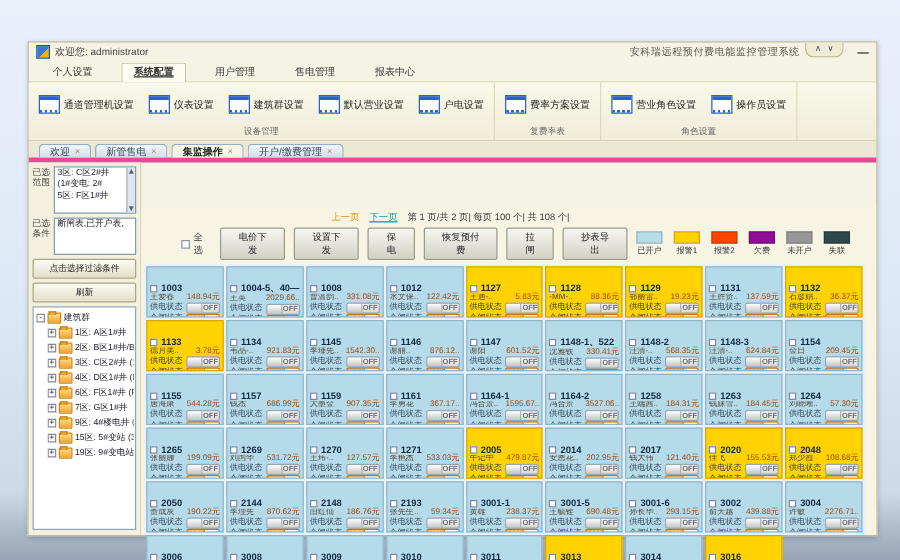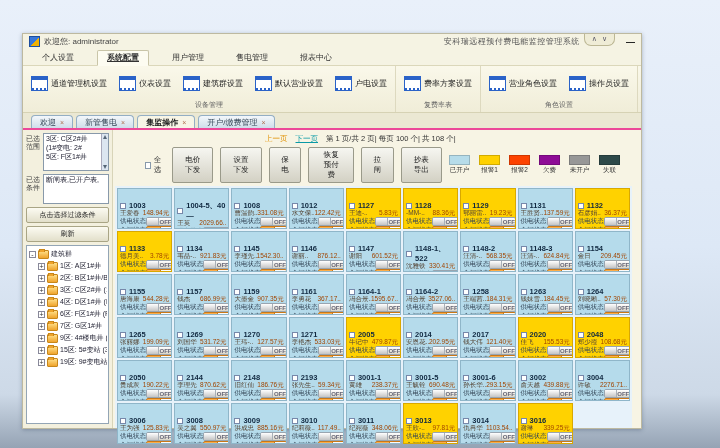--- a/index.html
+++ b/index.html
@@ -3,21 +3,21 @@
 <meta charset="utf-8">
 <style>
   html,body{margin:0;padding:0;}
   body{
     width:720px;height:448px;position:relative;overflow:hidden;
     background:linear-gradient(180deg,#e9f0fa 0%,#dde8f6 55%,#cdd9e7 88%,#95a3b4 100%);
     font-family:"Liberation Sans","DejaVu Sans",sans-serif;
     -webkit-font-smoothing:antialiased;
   }
   .window{
-    position:absolute;left:22px;top:33px;width:620px;height:396px;
+    position:absolute;left:22px;top:33px;width:680px;height:396px;
     background:#f5f3e3;border:1px solid #bdb9a0;box-shadow:0 1px 4px rgba(40,60,90,.35);
     display:flex;flex-direction:column;box-sizing:border-box;
   }
   
   .titlebar{height:15px;display:flex;align-items:center;gap:4px;padding:0 6px;font-size:8px;color:#333;flex:0 0 auto;}
   .app-icon{width:9px;height:9px;border:1px solid #1d4e9e;flex:0 0 auto;
     background:linear-gradient(135deg,#3a78d8 0 55%,#f2b200 55% 100%);}
   .welcome{white-space:nowrap;color:#444;}
   .wtitle{flex:1;text-align:right;color:#555;letter-spacing:.5px;}
   .ribbon-toggle{display:flex;gap:5px;align-items:center;height:11px;padding:0 7px;margin-top:-4px;
@@ -31,21 +31,21 @@
   .ribbon{display:flex;align-items:stretch;border-bottom:1px solid #d6d2b4;height:46px;flex:0 0 auto;background:linear-gradient(#faf8ea,#f0edd8);}
   .rgroup{display:flex;flex-direction:column;border-right:1px solid #ddd9bf;padding:2px 6px 0;}
   .rbtns{display:flex;gap:8px;flex:1;align-items:center;}
   .rbtn{display:flex;align-items:center;gap:3px;background:none;border:none;font-size:8px;color:#222;padding:1px 2px;cursor:default;font-family:inherit;}
   .form-icon{width:15px;height:13px;border:1px solid #2a62c8;flex:0 0 auto;
     background:
       repeating-linear-gradient(90deg,#2a62c8 0 2px,rgba(0,0,0,0) 2px 4px) left bottom/100% 2px no-repeat,
       linear-gradient(#2a62c8 0 3px,#ffffff 3px);}
   .glabel{text-align:center;font-size:7px;color:#666;padding:1px 0 2px;}
   
-  .tabstrip{display:flex;gap:3px;padding:2px 8px 0;background:#ebe8d3;border-bottom:2px solid #ec4899;height:17px;flex:0 0 auto;box-sizing:border-box;}
+  .tabstrip{display:flex;gap:3px;padding:2px 8px 0;background:#ebe8d3;border-bottom:4px solid #ec4899;height:17px;flex:0 0 auto;box-sizing:border-box;}
   .tab{display:flex;align-items:center;gap:4px;padding:1px 8px;font-size:8px;color:#345;
     background:linear-gradient(#f3f7fb,#cfdeea);border:1px solid #93aec4;border-bottom:none;border-radius:4px 4px 0 0;}
   .tab.active{background:#f7f5e6;font-weight:bold;color:#222;}
   .tab-x{color:#b07050;font-size:7px;font-weight:normal;}
   
   .content{flex:1;display:flex;min-height:0;}
   .sidebar{width:90px;flex:0 0 auto;background:#f3f0de;border-right:1px solid #d8d4b8;padding:3px 3px 4px;display:flex;flex-direction:column;gap:3px;font-size:7px;box-sizing:border-box;}
   .side-row{display:flex;gap:2px;align-items:flex-start;}
   .side-label{width:15px;color:#444;line-height:1.15;padding-top:2px;}
   .listbox{flex:1;background:#fff;border:1px solid #8899aa;position:relative;padding:1px 9px 1px 2px;height:34px;overflow:hidden;line-height:1.25;color:#223;}
@@ -55,21 +55,21 @@
   .arr.up{border-bottom:4px solid #567;}
   .arr.down{border-top:4px solid #567;}
   .side-btn{background:linear-gradient(#fcfbf2,#e2dfca);border:1px solid #a9a585;border-radius:2px;font-size:7px;padding:2px 0;text-align:center;color:#222;font-family:inherit;}
   .tree{flex:1;background:#fff;border:1px solid #93a5b5;padding:2px 1px 2px 2px;overflow:hidden;font-size:7px;min-height:0;}
   .tnode{display:flex;align-items:center;gap:2px;padding:1px 0;white-space:nowrap;color:#223;overflow:hidden;}
   .tnode.child{margin-left:9px;}
   .expander{width:7px;height:7px;border:1px solid #889;background:#fff;font-size:7px;line-height:6px;text-align:center;color:#333;flex:0 0 auto;box-sizing:border-box;}
   .folder{width:9px;height:7px;background:linear-gradient(#ffe08a,#efa42c);border:1px solid #c8871a;border-radius:1px;position:relative;flex:0 0 auto;}
   .folder::before{content:"";position:absolute;left:0;top:-2px;width:4px;height:2px;background:#efa42c;border:1px solid #c8871a;border-bottom:none;}
   
-  .main{flex:1;display:flex;flex-direction:column;background:#f7f4e4;padding:2px 5px 0 2px;min-width:0;}
+  .main{flex:1;display:flex;flex-direction:column;background:#f7f4e4;padding:2px 5px 0 2px;min-width:0;margin-top:35px;}
   .pagerow{display:flex;gap:8px;align-items:center;font-size:7.5px;padding:2px 0 2px 150px;color:#333;}
   .plink-prev{color:#e09000;}
   .plink-next{color:#0a9aa6;text-decoration:underline;}
   .toolrow{display:flex;align-items:center;gap:7px;padding:1px 0 3px;}
   .selall{display:flex;gap:3px;align-items:center;font-size:7.5px;margin-left:30px;color:#333;}
   .cb{width:7px;height:7px;background:#fff;border:1px solid #8899aa;box-sizing:border-box;}
   .tbtn{background:linear-gradient(#f6f6f1,#d3d1c4);border:1px solid #9a9a8a;border-radius:2px;font-size:7.5px;padding:2px 11px;color:#222;font-family:inherit;}
   .legend{display:flex;gap:9px;margin-left:auto;margin-right:16px;}
   .litem{display:flex;flex-direction:column;align-items:center;gap:1px;font-size:6.5px;color:#333;}
   .lswatch{width:21px;height:10px;border:1px solid rgba(0,0,0,.18);box-sizing:border-box;}

